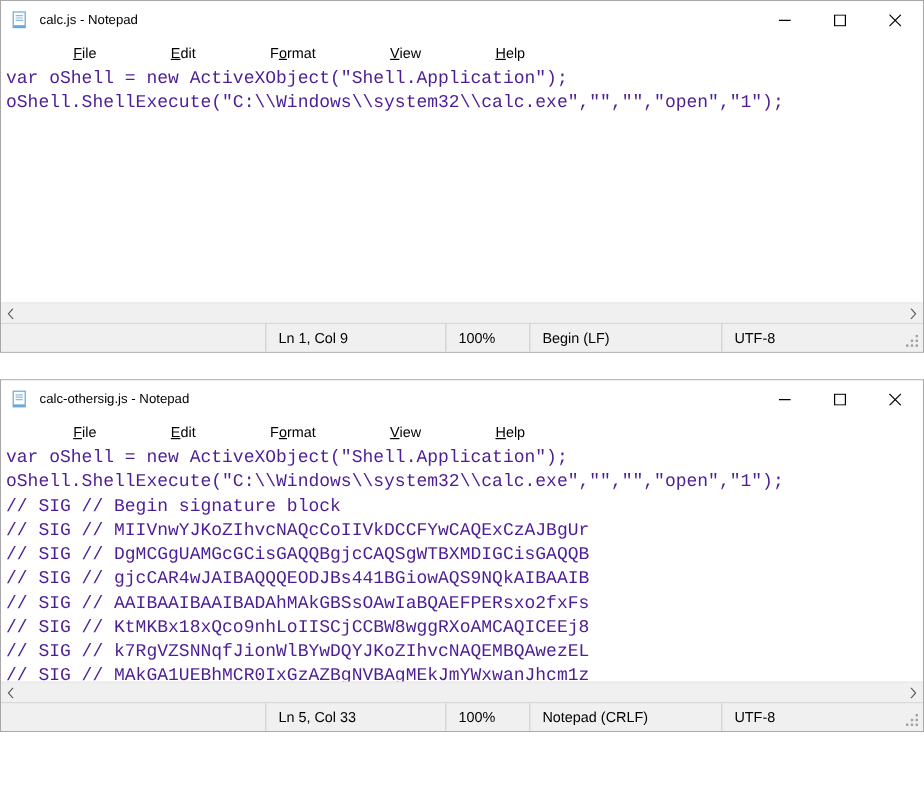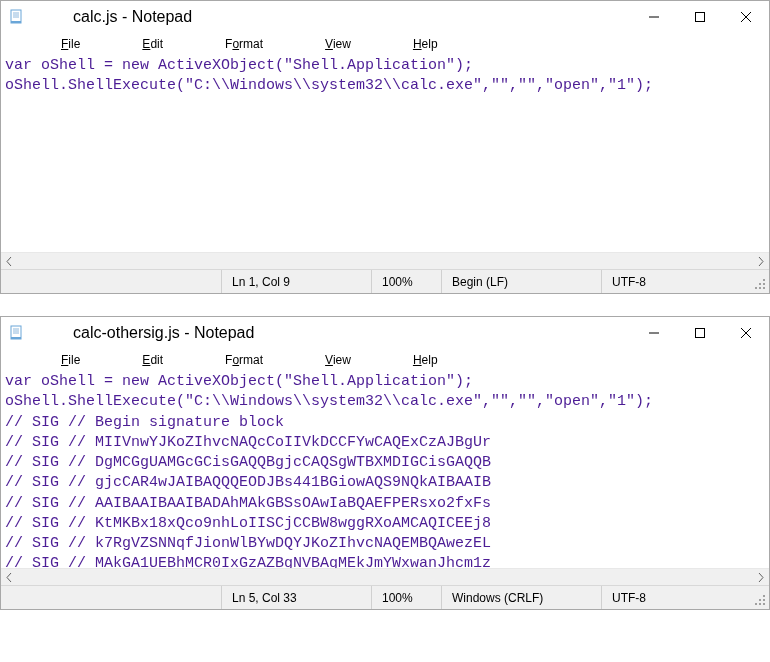--- a/index.html
+++ b/index.html
@@ -23,24 +23,23 @@
   }
   .app-icon {
     width: 16px;
     height: 16px;
     margin-right: 6px;
     flex-shrink: 0;
     display: inline-block;
   }
   .title-text {
     flex: 1;
-    font-size: 16px;
+    font-size: 11px;
     color: #000;
     padding-left: 2px;
-    margin-left: 40px;
   }
   .win-controls {
     display: flex;
     height: 100%;
   }
   .win-btn {
     width: 46px;
     height: 100%;
     display: flex;
     align-items: center;
@@ -254,21 +253,21 @@
     <span class="scroll-arrow">
         <svg width="7" height="9">
           <polyline points="2,0 6,4.5 2,9" fill="none" stroke="#606060" stroke-width="1"></polyline>
         </svg>
       </span>
   </div>
   <div class="statusbar">
     <div class="status-cell status-spacer"></div>
     <div class="status-cell status-pos">Ln 5, Col 33</div>
     <div class="status-cell status-zoom">100%</div>
-    <div class="status-cell status-eol">Windows (CRLF)</div>
+    <div class="status-cell status-eol">Notepad (CRLF)</div>
     <div class="status-cell status-enc">UTF-8</div>
     <div class="grip">
       <svg width="12" height="12">
           <g fill="#a0a0a0">
             <rect x="8" y="0" width="2" height="2"></rect>
             <rect x="4" y="4" width="2" height="2"></rect>
             <rect x="8" y="4" width="2" height="2"></rect>
             <rect x="0" y="8" width="2" height="2"></rect>
             <rect x="4" y="8" width="2" height="2"></rect>
             <rect x="8" y="8" width="2" height="2"></rect>

